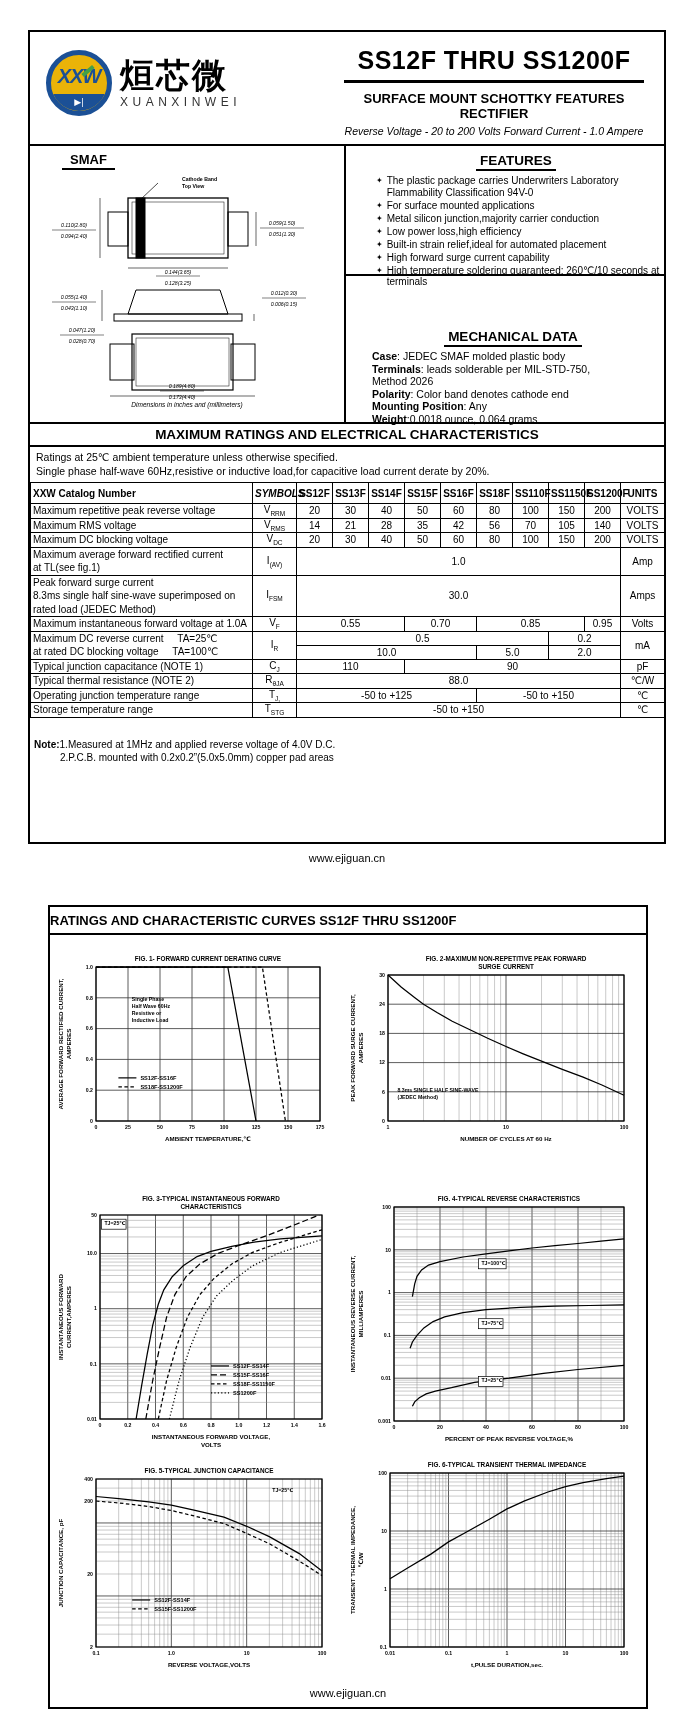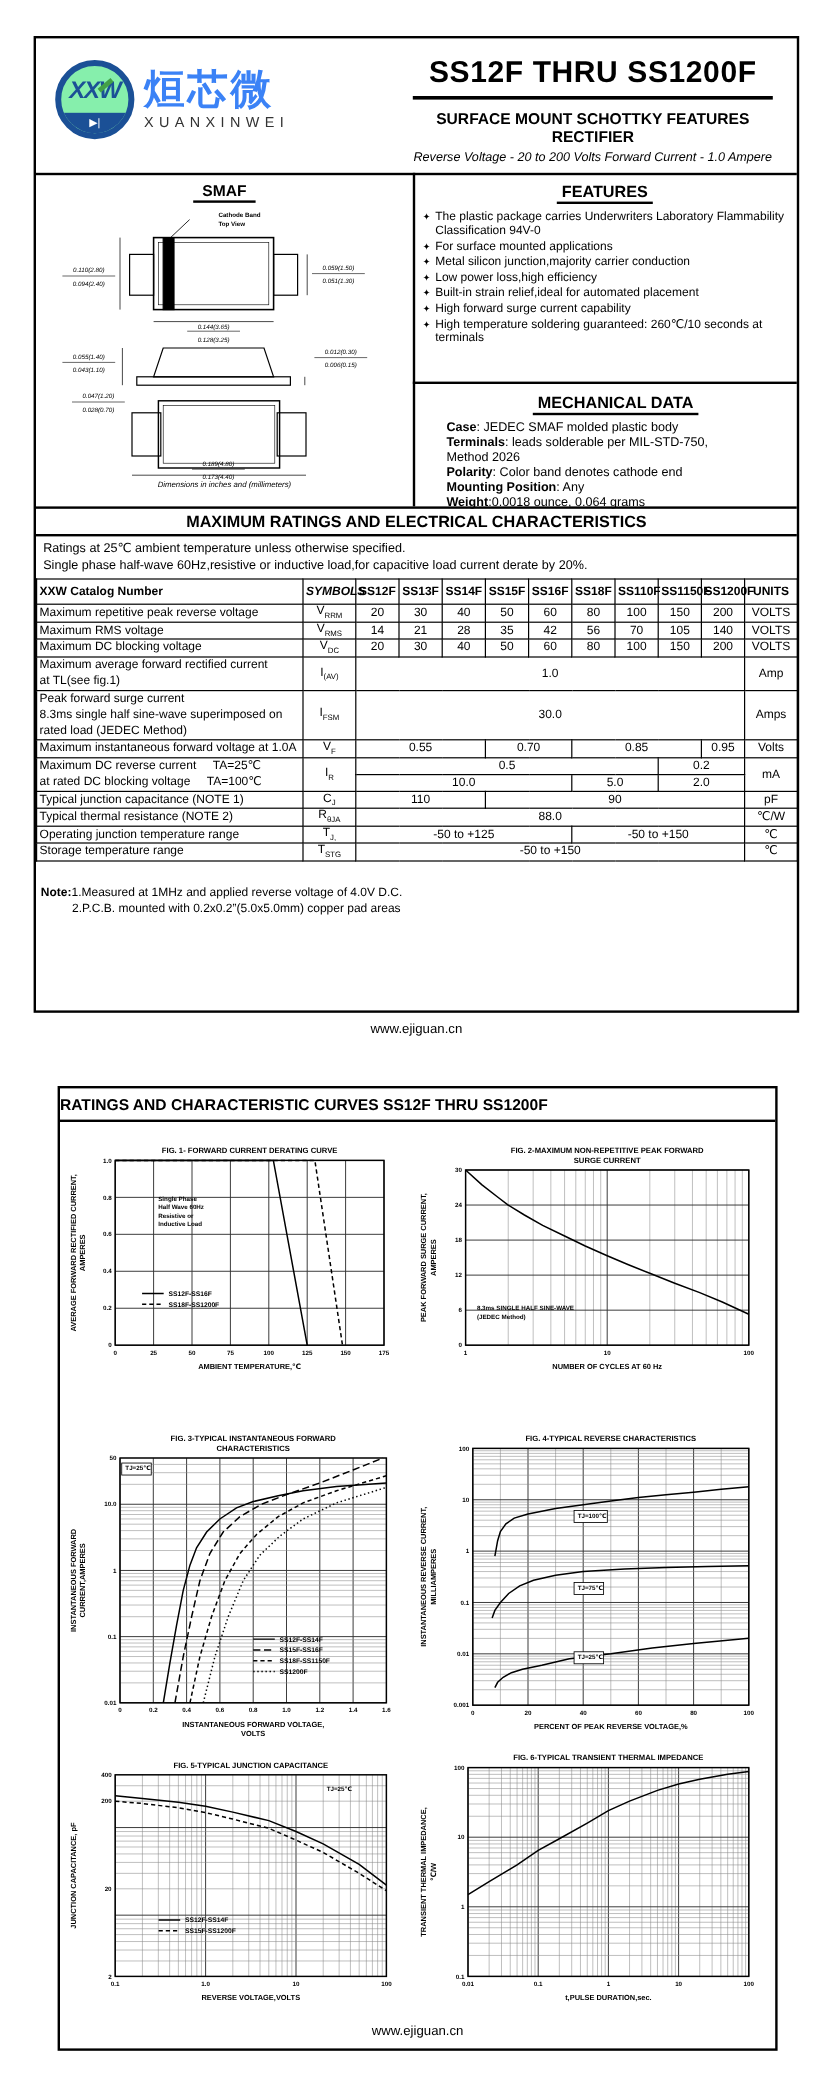--- a/index.html
+++ b/index.html
@@ -6,43 +6,43 @@
   body{width:694px;height:1736px;background:#fff;position:relative;overflow:hidden;
        font-family:"Liberation Sans","DejaVu Sans",sans-serif;color:#000;}
   .pagebox{position:absolute;border:2px solid #000;background:#fff;}
   #page1{left:28px;top:30px;width:634px;height:810px;}
   #page2{left:48px;top:905px;width:596px;height:800px;}
 
   
   .hdr{position:absolute;left:0;top:0;width:100%;height:112px;border-bottom:2px solid #000;}
   .logo{position:absolute;left:16px;top:18px;display:flex;align-items:center;}
   .logo-mark{position:relative;width:66px;height:66px;border:5px solid #1b5096;border-radius:50%;
-             overflow:hidden;box-sizing:border-box;background:#86efac;}
+             overflow:hidden;box-sizing:border-box;background:#eab308;}
   .logo-xxw{position:absolute;left:0;top:10px;width:100%;text-align:center;
             font-weight:bold;font-style:italic;font-size:20px;color:#1b5096;letter-spacing:-1px;}
   .logo-accent{position:absolute;left:30px;top:14px;width:14px;height:4px;background:#43a047;transform:rotate(-40deg);}
   .logo-bar{position:absolute;left:0;bottom:0;width:100%;height:17px;background:#1b5096;
             color:#fff;text-align:center;font-size:9px;line-height:16px;}
   .logo-text{margin-left:8px;}
-  .logo-cn{font-size:34px;font-weight:bold;color:#3b82f6;line-height:36px;letter-spacing:2px;}
+  .logo-cn{font-size:34px;font-weight:bold;color:#000000;line-height:36px;letter-spacing:2px;}
   .logo-en{font-size:12px;color:#333;letter-spacing:4.5px;margin-top:2px;}
   .titleblk{position:absolute;left:306px;top:14px;width:316px;text-align:center;}
   .doc-title{font-size:25px;font-weight:bold;letter-spacing:0.5px;}
   .title-rule{height:3px;background:#000;width:300px;margin:5px auto 8px auto;}
   .doc-sub{font-size:13px;font-weight:bold;}
   .doc-tag{font-size:10.5px;font-style:italic;margin-top:4px;}
 
   
   .leftcol{position:absolute;left:0;top:112px;width:314px;height:278px;border-right:2px solid #000;}
-  .smaf-h{text-align:center;margin-top:6px;}
+  .smaf-h{margin-top:6px;padding-left:32px;}
   .smaf-h span{font-size:13px;font-weight:bold;border-bottom:2px solid #000;padding:0 8px 1px 8px;}
   .pkg-svg{display:block;margin:0 auto;}
   .pkg-cap{font-size:6.5px;font-style:italic;text-align:center;margin-top:1px;}
   .rightcol{position:absolute;left:314px;top:112px;width:320px;height:278px;}
-  .feat{position:absolute;left:0;top:0;width:100%;height:176px;border-bottom:2px solid #000;box-sizing:border-box;}
+  .feat{position:absolute;left:0;top:0;width:100%;height:132px;border-bottom:2px solid #000;box-sizing:border-box;padding-left:24px;}
   .mech{position:absolute;left:0;top:176px;width:100%;height:102px;box-sizing:border-box;padding-left:18px;}
   .sec-h{text-align:center;margin-top:7px;}
   .sec-h span{font-size:13.5px;font-weight:bold;border-bottom:2px solid #000;padding:0 4px 1px 4px;}
   .feat ul{list-style:none;margin:6px 4px 0 8px;padding:0;}
   .feat li{font-size:10px;line-height:11.5px;margin-bottom:1.5px;display:flex;}
   .blt{margin-right:4px;font-size:8px;line-height:11.5px;}
   .mech-lines{margin:5px 6px 0 10px;font-size:10.5px;line-height:12.5px;}
 
   
   .banner{position:absolute;left:0;top:390px;width:100%;border-top:2px solid #000;border-bottom:2px solid #000;

